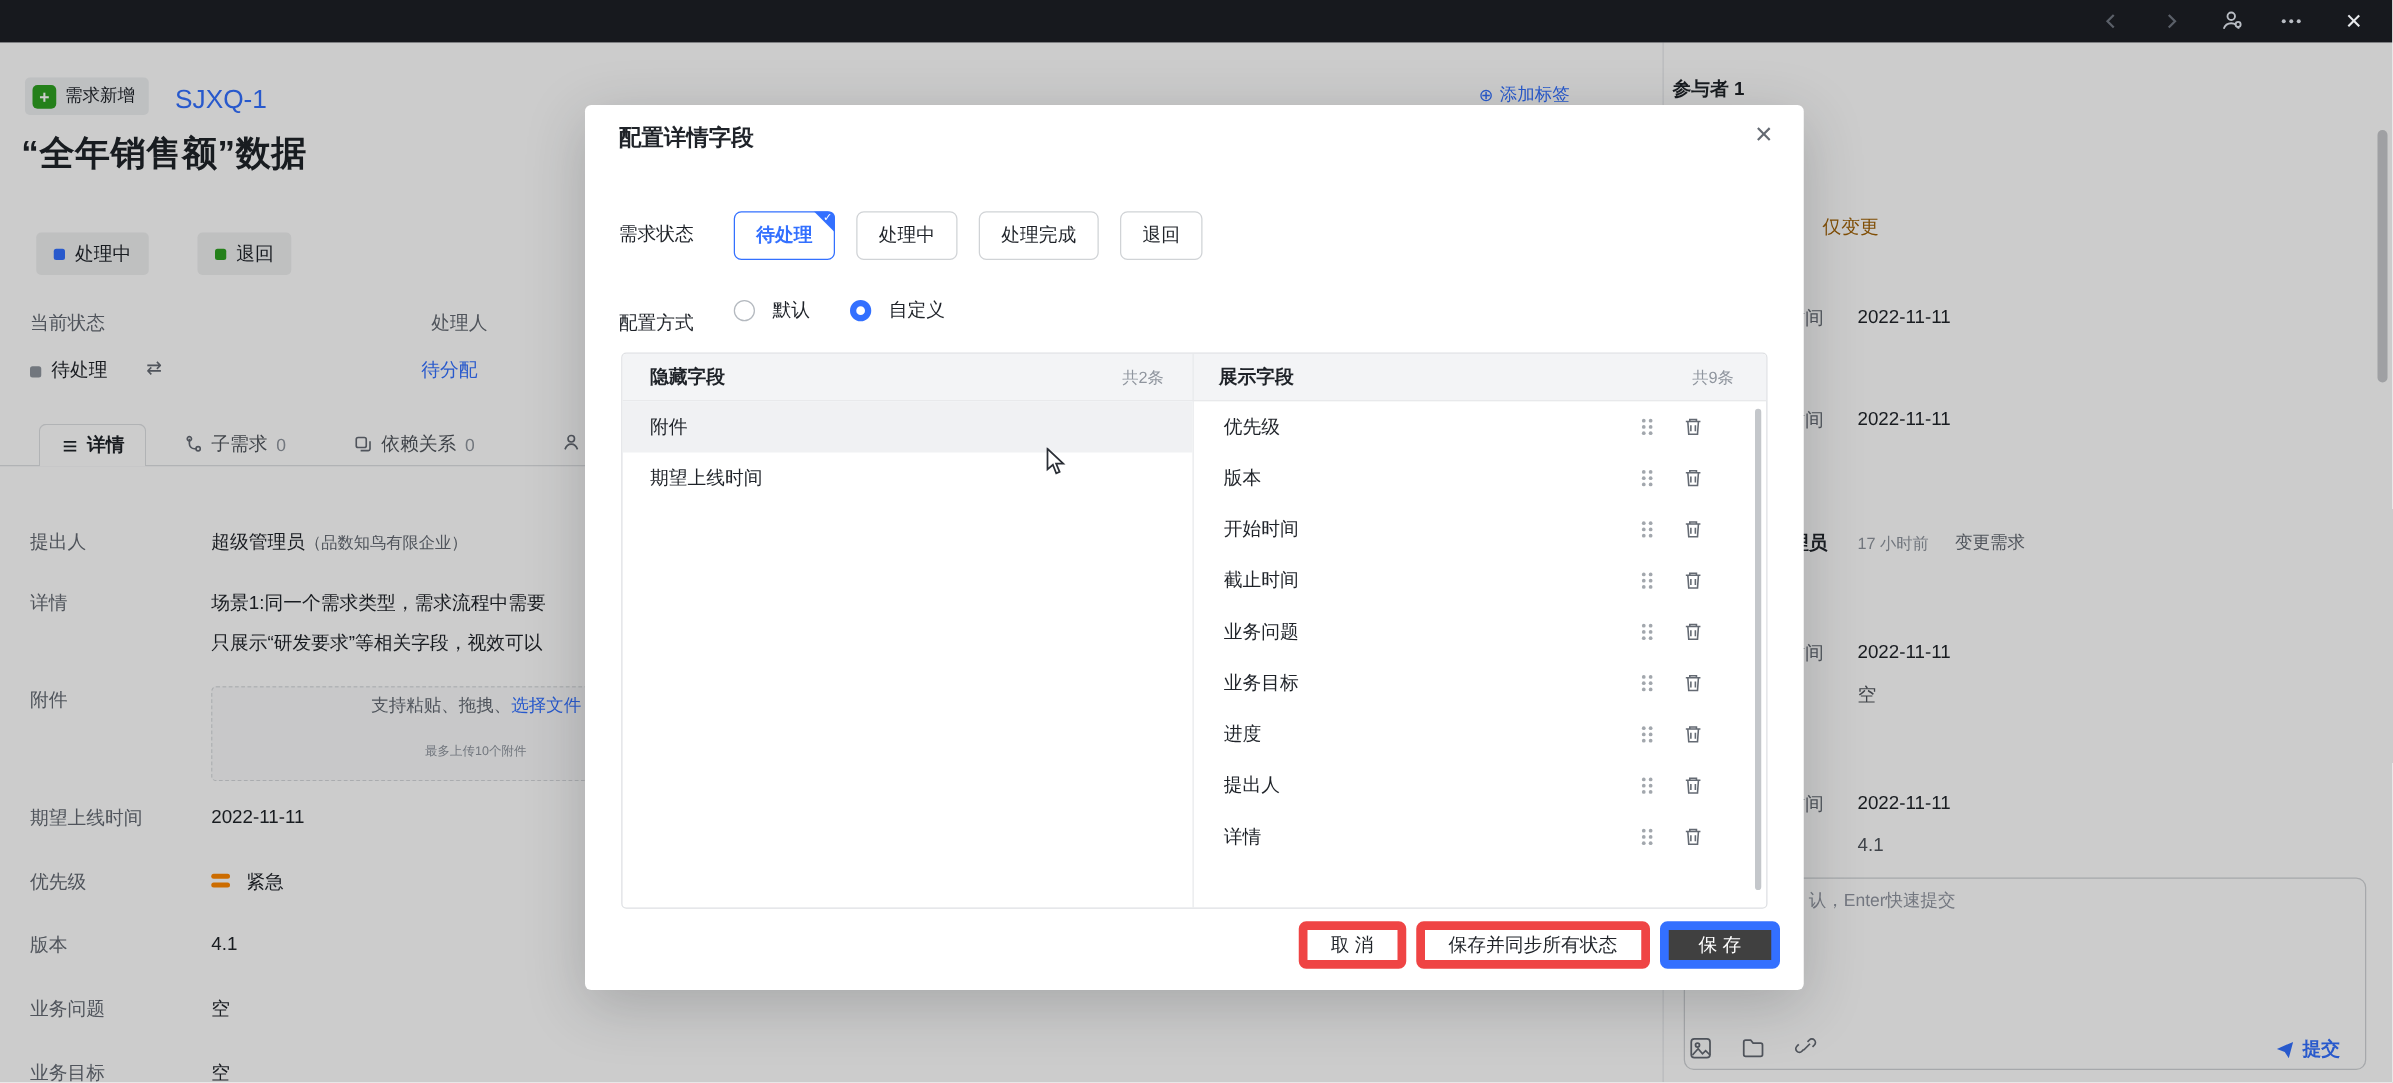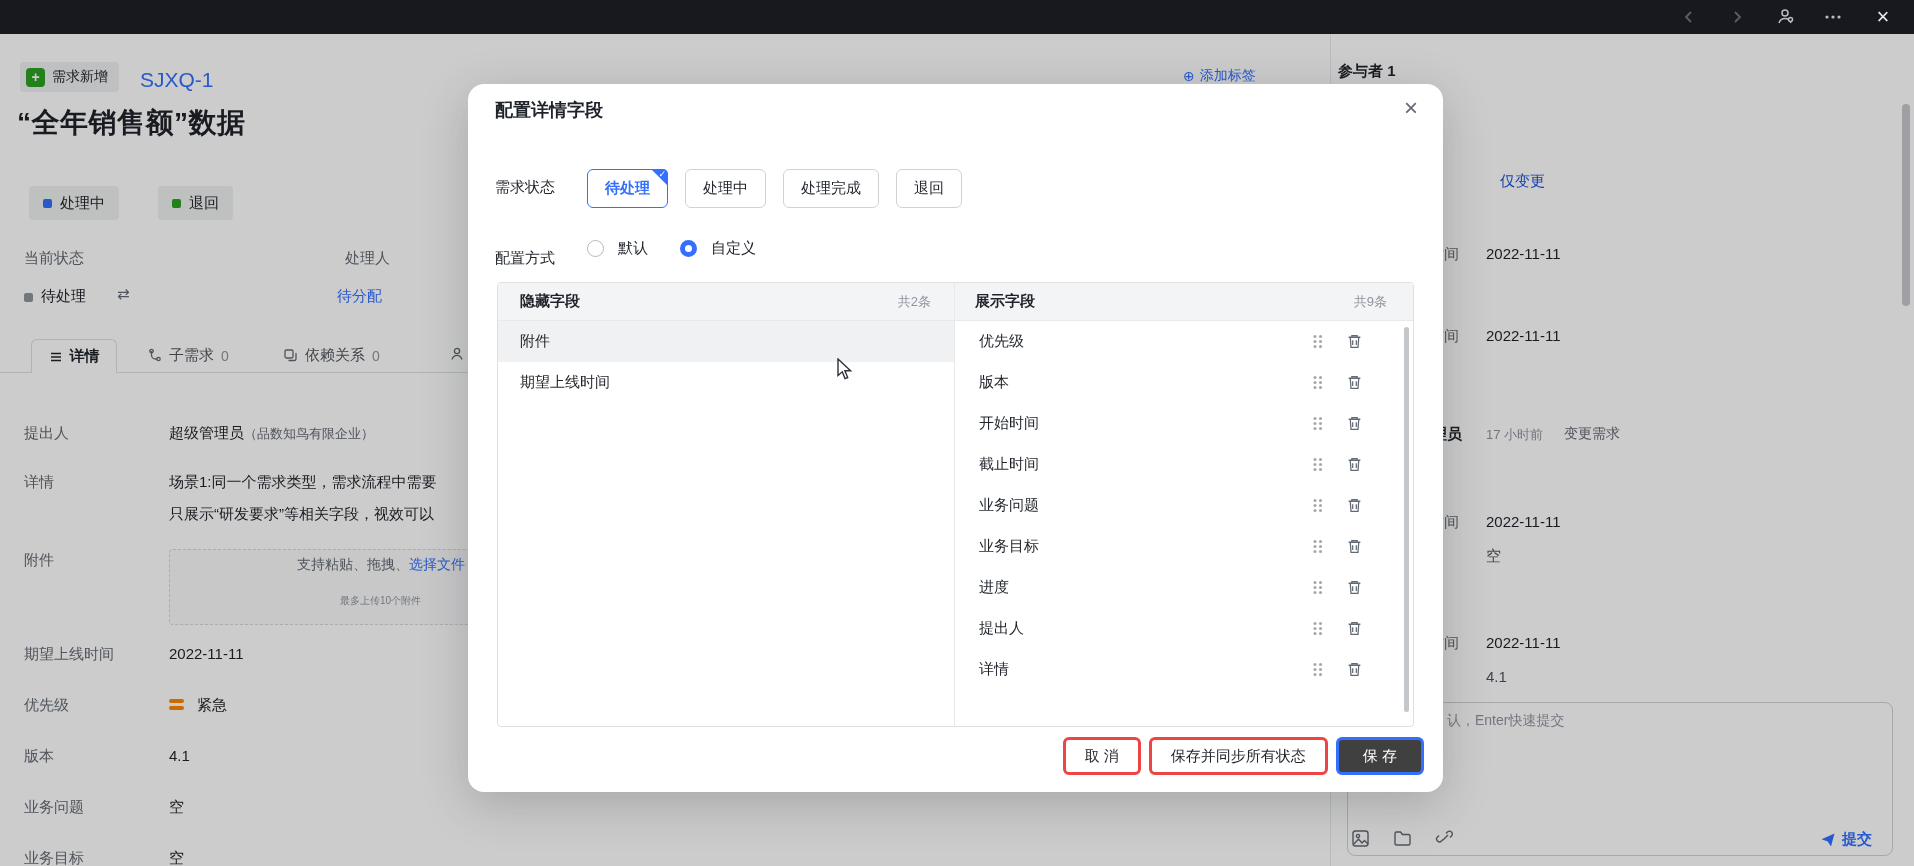--- a/index.html
+++ b/index.html
@@ -47,21 +47,21 @@
   .side-txt { position:absolute; font-size:15px; }
   .comment-box { position:absolute; left:1347px; top:702px; width:546px; height:154px; border:1px solid #d0d3d6; border-radius:8px; background:#fff; }
   .c-ic { position:absolute; top:829px; width:20px; height:20px; color:#646a73; }
   .submit-btn { position:absolute; left:1820px; top:830px; display:flex; align-items:center; gap:6px; color:#3370ff; font-size:15px; font-weight:600; }
   .page-scrollbar { position:absolute; left:1902px; top:104px; width:8px; height:202px; background:#c7c9cc; border-radius:4px; }
 
   
   .overlay { position:absolute; left:0; top:34px; width:1914px; height:832px; background:rgba(0,0,0,.2); z-index:10; }
 
   
-  .modal { position:absolute; left:468px; top:84px; width:975px; height:708px; background:#fff; border-radius:16px; box-shadow:0 12px 48px rgba(31,35,41,.22); z-index:20; }
+  .modal { position:absolute; left:468px; top:84px; width:975px; height:708px; background:#fff; border-radius:5px; box-shadow:0 12px 48px rgba(31,35,41,.22); z-index:20; }
   .m-title { position:absolute; left:27px; top:14px; font-size:18px; font-weight:700; }
   .m-close { position:absolute; right:25px; top:12px; font-size:24px; color:#646a73; line-height:24px; cursor:default; }
   .m-row-label { position:absolute; left:27px; font-size:15px; color:#1f2329; }
   .status-btns { position:absolute; left:119px; top:85px; display:flex; gap:17px; }
   .st-btn { position:relative; height:39px; padding:0 17px; border:1px solid #d0d3d6; border-radius:6px; background:#fff; font-size:15px; display:flex; align-items:center; }
   .st-btn.sel { border-color:#3370ff; color:#3370ff; font-weight:600; }
   .corner { position:absolute; top:-1px; right:-1px; width:0; height:0; border-top:17px solid #3370ff; border-left:17px solid transparent; border-top-right-radius:5px; }
   .corner-check { position:absolute; top:-1px; right:1px; color:#fff; font-size:9px; }
   .radio-row { position:absolute; left:119px; top:155px; display:flex; align-items:center; gap:14px; font-size:15px; }
   .radio { width:17px; height:17px; border-radius:50%; border:1px solid #b4b9bf; background:#fff; }
@@ -75,21 +75,21 @@
   .t-count { font-size:13px; color:#8f959e; font-weight:400; }
   .t-div { position:absolute; left:456px; top:0; width:1px; height:445px; background:#e8e9eb; }
   .h-row { position:absolute; left:0; width:456px; height:41px; display:flex; align-items:center; padding-left:22px; font-size:15px; }
   .h-row.hover { background:#f0f1f3; }
   .s-row { position:absolute; left:457px; width:460px; height:41px; display:flex; align-items:center; padding:0 52px 0 24px; font-size:15px; }
   .s-row .txt { flex:1; }
   .s-row .handle { margin-right:22px; display:flex; }
   .m-scroll { position:absolute; left:906px; top:44px; width:5px; height:385px; background:#c4c7cb; border-radius:3px; }
 
   .m-footer { position:absolute; right:19px; bottom:17px; display:flex; gap:8px; }
-  .btn { height:38px; border:3px solid #ef4444; border-radius:6px; background:#fff; font-size:15px; color:#1f2329; display:flex; align-items:center; padding:0 19px; }
+  .btn { height:38px; border:7px solid #ef4444; border-radius:6px; background:#fff; font-size:15px; color:#1f2329; display:flex; align-items:center; padding:0 19px; }
   .btn.primary { background:#404040; border-color:#3370ff; color:#fff; padding:0 24px; font-weight:400; }
 
   .cursor { position:absolute; left:833px; top:358px; z-index:50; }
   svg { display:block; }
 </style>
 </head>
 <body>
 
 <div class="screen">
 
@@ -211,21 +211,21 @@
 
   <span class="frow-l lbl" style="top:798px;">业务问题</span>
   <span class="frow-v val" style="top:798px;">空</span>
 
   <span class="frow-l lbl" style="top:849px;">业务目标</span>
   <span class="frow-v val" style="top:849px;">空</span>
 
   <span class="side-txt" style="left:1338px;top:62px;font-weight:600;">参与者 1</span>
 
   <span class="side-txt" style="left:1371px;top:172px;color:#000000;">仅备注</span>
-  <span class="side-txt" style="left:1500px;top:172px;color:#1d4ed8;">仅变更</span>
+  <span class="side-txt" style="left:1458px;top:172px;color:#a16207;">仅变更</span>
 
   <span class="side-txt" style="left:1429px;top:245px;color:#646a73;">时间</span>
   <span class="side-txt" style="left:1486px;top:245px;">2022-11-11</span>
 
   <span class="side-txt" style="left:1429px;top:327px;color:#646a73;">时间</span>
   <span class="side-txt" style="left:1486px;top:327px;">2022-11-11</span>
 
   <span class="side-txt" style="left:1387px;top:425px;font-weight:600;">超级管理员</span>
   <span class="side-txt" style="left:1486px;top:426px;font-size:13px;color:#8f959e;">17 小时前</span>
   <span class="side-txt" style="left:1564px;top:425px;color:#646a73;font-size:14px;">变更需求</span>

